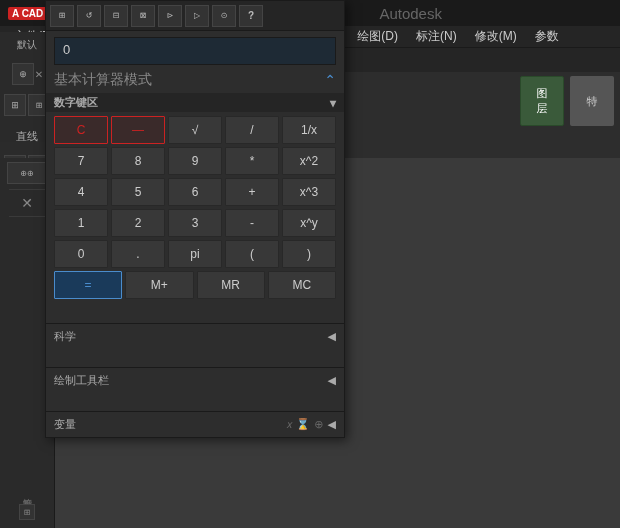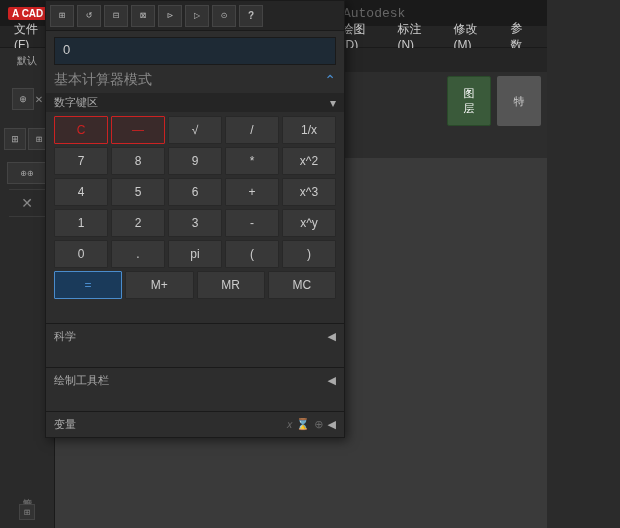--- a/index.html
+++ b/index.html
@@ -178,20 +178,21 @@
       cursor: pointer;
     }
     .calc-numpad-header {
       display: flex;
       align-items: center;
       justify-content: space-between;
       padding: 2px 8px;
       background: #252525;
       margin: 0 0 4px;
       cursor: pointer;
+      font-weight: bold;
     }
     .calc-numpad-label {
       color: #aaa;
       font-size: 11px;
     }
     .calc-numpad-arrow {
       color: #aaa;
       font-size: 12px;
     }
 
@@ -259,50 +260,50 @@
       gap: 4px;
       align-items: center;
     }
     .calc-mini-icon {
       color: #666;
       font-size: 11px;
     }
 
     
     .app-container {
-      width: 547px;
+      width: 620px;
       height: 528px;
       position: relative;
       overflow: hidden;
     }
 
     .ribbon-area {
       position: absolute;
       left: 55px;
       top: 48px;
       right: 0;
       height: 110px;
       background: #2d2d2d;
       display: flex;
       flex-direction: column;
     }
 
     
     .left-ribbon-tools {
       position: absolute;
       left: 0;
-      top: 48px;
+      top: 32px;
       width: 55px;
       height: 110px;
       background: #2a2a2a;
       border-right: 1px solid #1a1a1a;
       display: flex;
       flex-direction: column;
       align-items: center;
-      gap: 18px;
+      gap: 9px;
       padding: 4px 2px;
     }
     .lrt-btn {
       width: 22px;
       height: 22px;
       background: #333;
       border: 1px solid #444;
       display: flex;
       align-items: center;
       justify-content: center;
@@ -325,21 +326,21 @@
         <div class="icon-box">💾</div>
         <div class="icon-box">🖨</div>
         <div class="icon-box">↩</div>
         <div class="icon-box">↪</div>
         <div class="icon-box" style="background:#1a6bbf;color:white;border-color:#2a7bdf;width:auto;padding:0 5px;">
           <span>共享</span>
         </div>
       </div>
     </div>
     <div class="title-bar-center">
-      <span style="color:#666;font-size:13px;font-family:Liberation Mono, monospace;">Autodesk</span>
+      <span style="color:#666;font-size:15px;">Autodesk</span>
     </div>
   </div>
 
   <div class="menu-bar" style="position:absolute;left:0;top:26px;right:0;height:22px;">
     <div class="menu-item">文件(F)</div>
     <div class="menu-item">编辑(E)</div>
     <div class="menu-item">视图(V)</div>
     <div class="menu-item">插入(I)</div>
     <div class="menu-item">格式(O)</div>
     <div class="menu-item">工具(T)</div>

